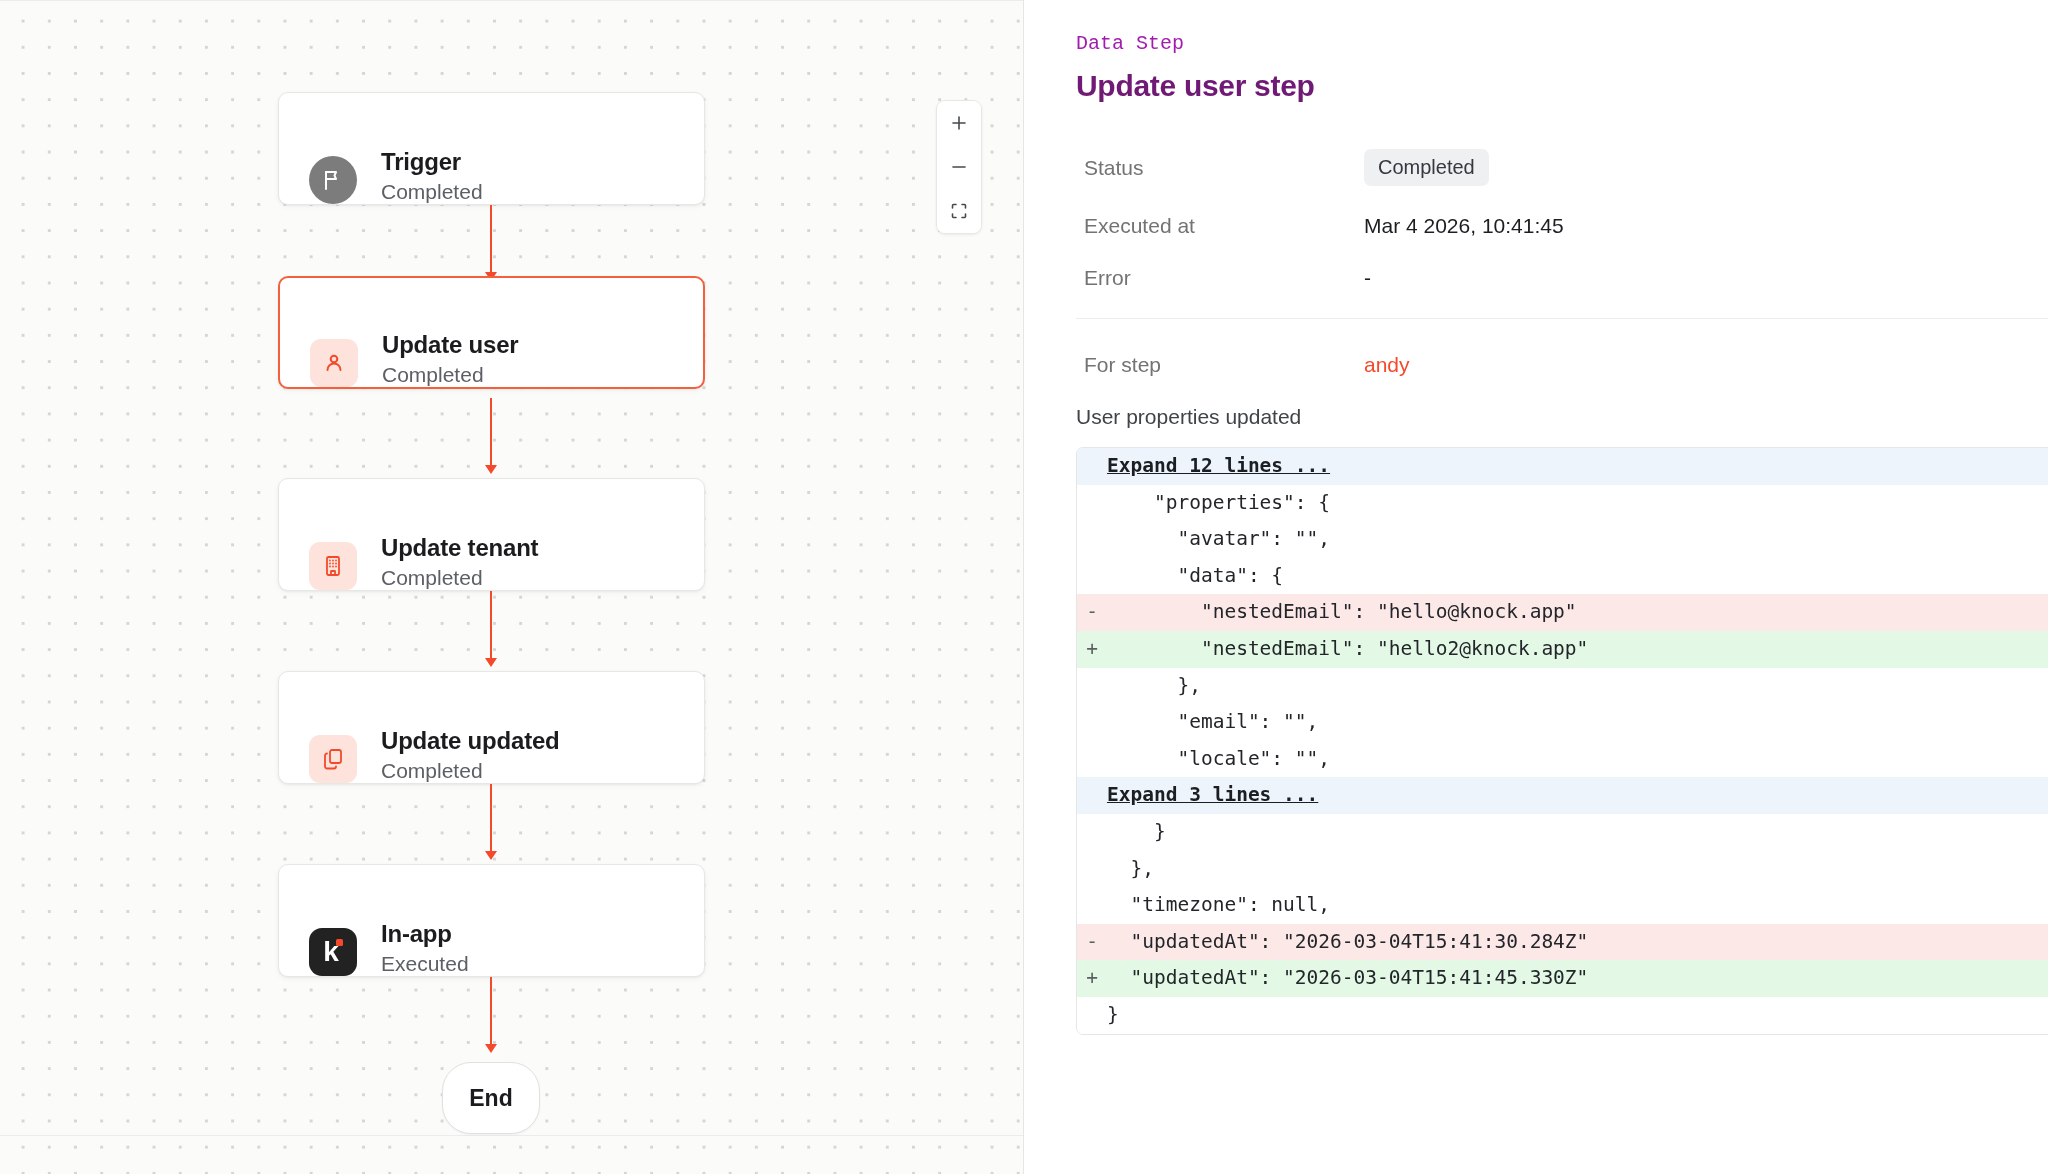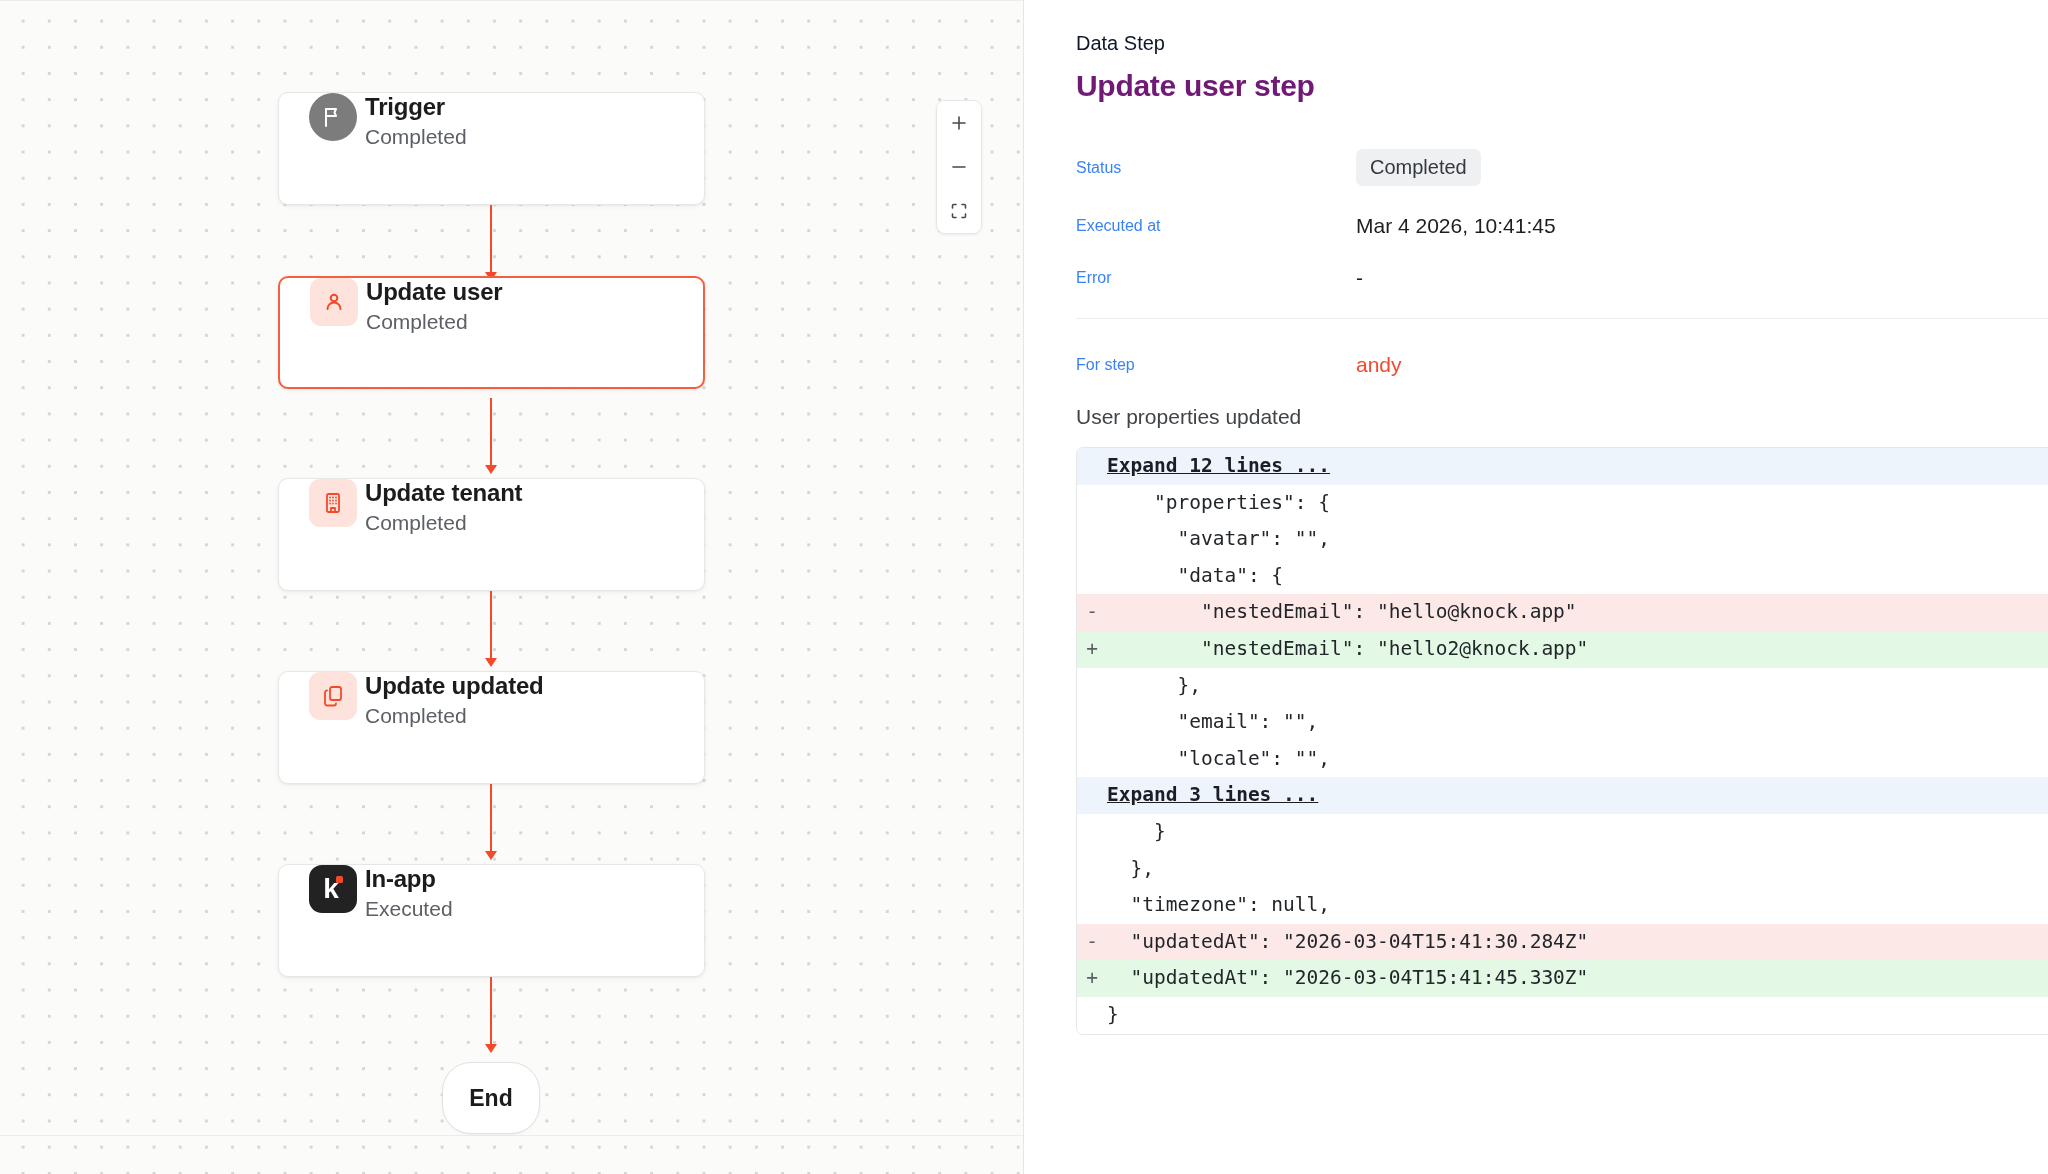--- a/index.html
+++ b/index.html
@@ -28,23 +28,23 @@
   }
   .canvas-divider.bottom { top: auto; bottom: 38px; }
 
   .node {
     position: absolute;
     width: 427px; height: 113px;
     background: #ffffff;
     border: 1px solid #e7e7e5;
     border-radius: 10px;
     box-shadow: 0 1px 2px rgba(16,24,40,.05), 0 2px 6px rgba(16,24,40,.04);
-    display: flex; align-items: flex-start;
+    display: flex; align-items: flex-end;
     padding-left: 30px;
-    gap: 8px;
+    gap: 24px;
     cursor: pointer;
   }
   .node.selected {
     border: 2px solid #f4603e;
   }
   .node-icon {
     width: 48px; height: 48px; border-radius: 11px;
     display: flex; align-items: center; justify-content: center;
     flex: 0 0 48px;
   }
@@ -106,28 +106,28 @@
     cursor: pointer; background: #fff;
   }
   .zoom-btn + .zoom-btn { border-top: none; }
   .zoom-btn svg { display: block; }
 
   
   .panel {
     flex: 1; padding: 32px 0 0 52px; position: relative; background: #fff;
     overflow: hidden;
   }
-  .panel-eyebrow { font-size: 20px; color: #0f172a; margin-bottom: 14px; }
+  .panel-eyebrow { font-size: 20px; color: #a21caf; margin-bottom: 14px; font-family: Liberation Mono, monospace; }
   .panel-title {
     font-size: 30px; font-weight: 700; color: #701a75; letter-spacing: -.3px;
     margin-bottom: 46px;
   }
 
   .kv-row { display: flex; align-items: center; margin-bottom: 28px; }
-  .kv-key { width: 280px; font-size: 16px; color: #3b82f6; }
+  .kv-key { width: 280px; font-size: 21px; color: #737373; margin-left: 8px; }
   .kv-val { font-size: 21px; color: #1c1f22; }
   .kv-val.link { color: #f4492a; cursor: pointer; }
   .badge {
     display: inline-block;
     background: #eff0f1; color: #333940;
     font-size: 20px; padding: 7px 14px; border-radius: 7px;
   }
 
   .section-rule { margin: 18px 0 34px 0; height: 1px; background: #ececec; width: 1275px; }
 

